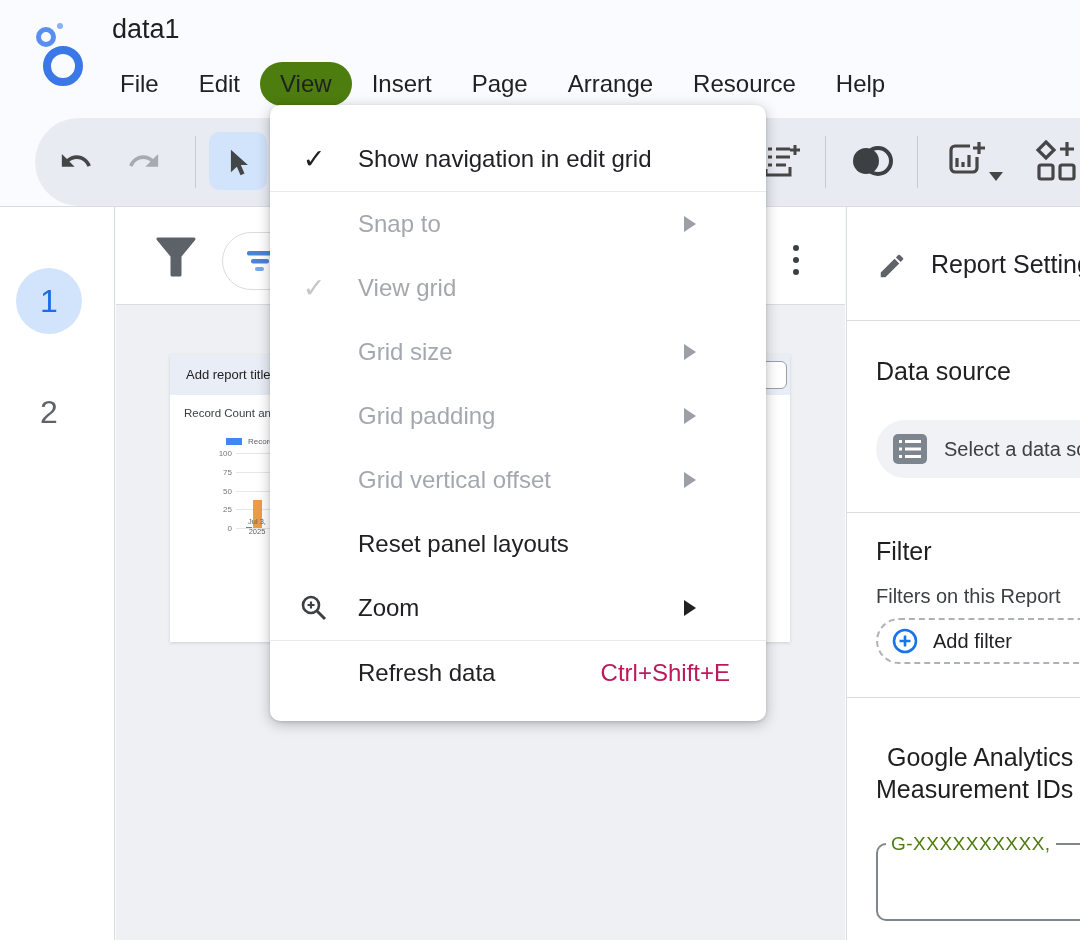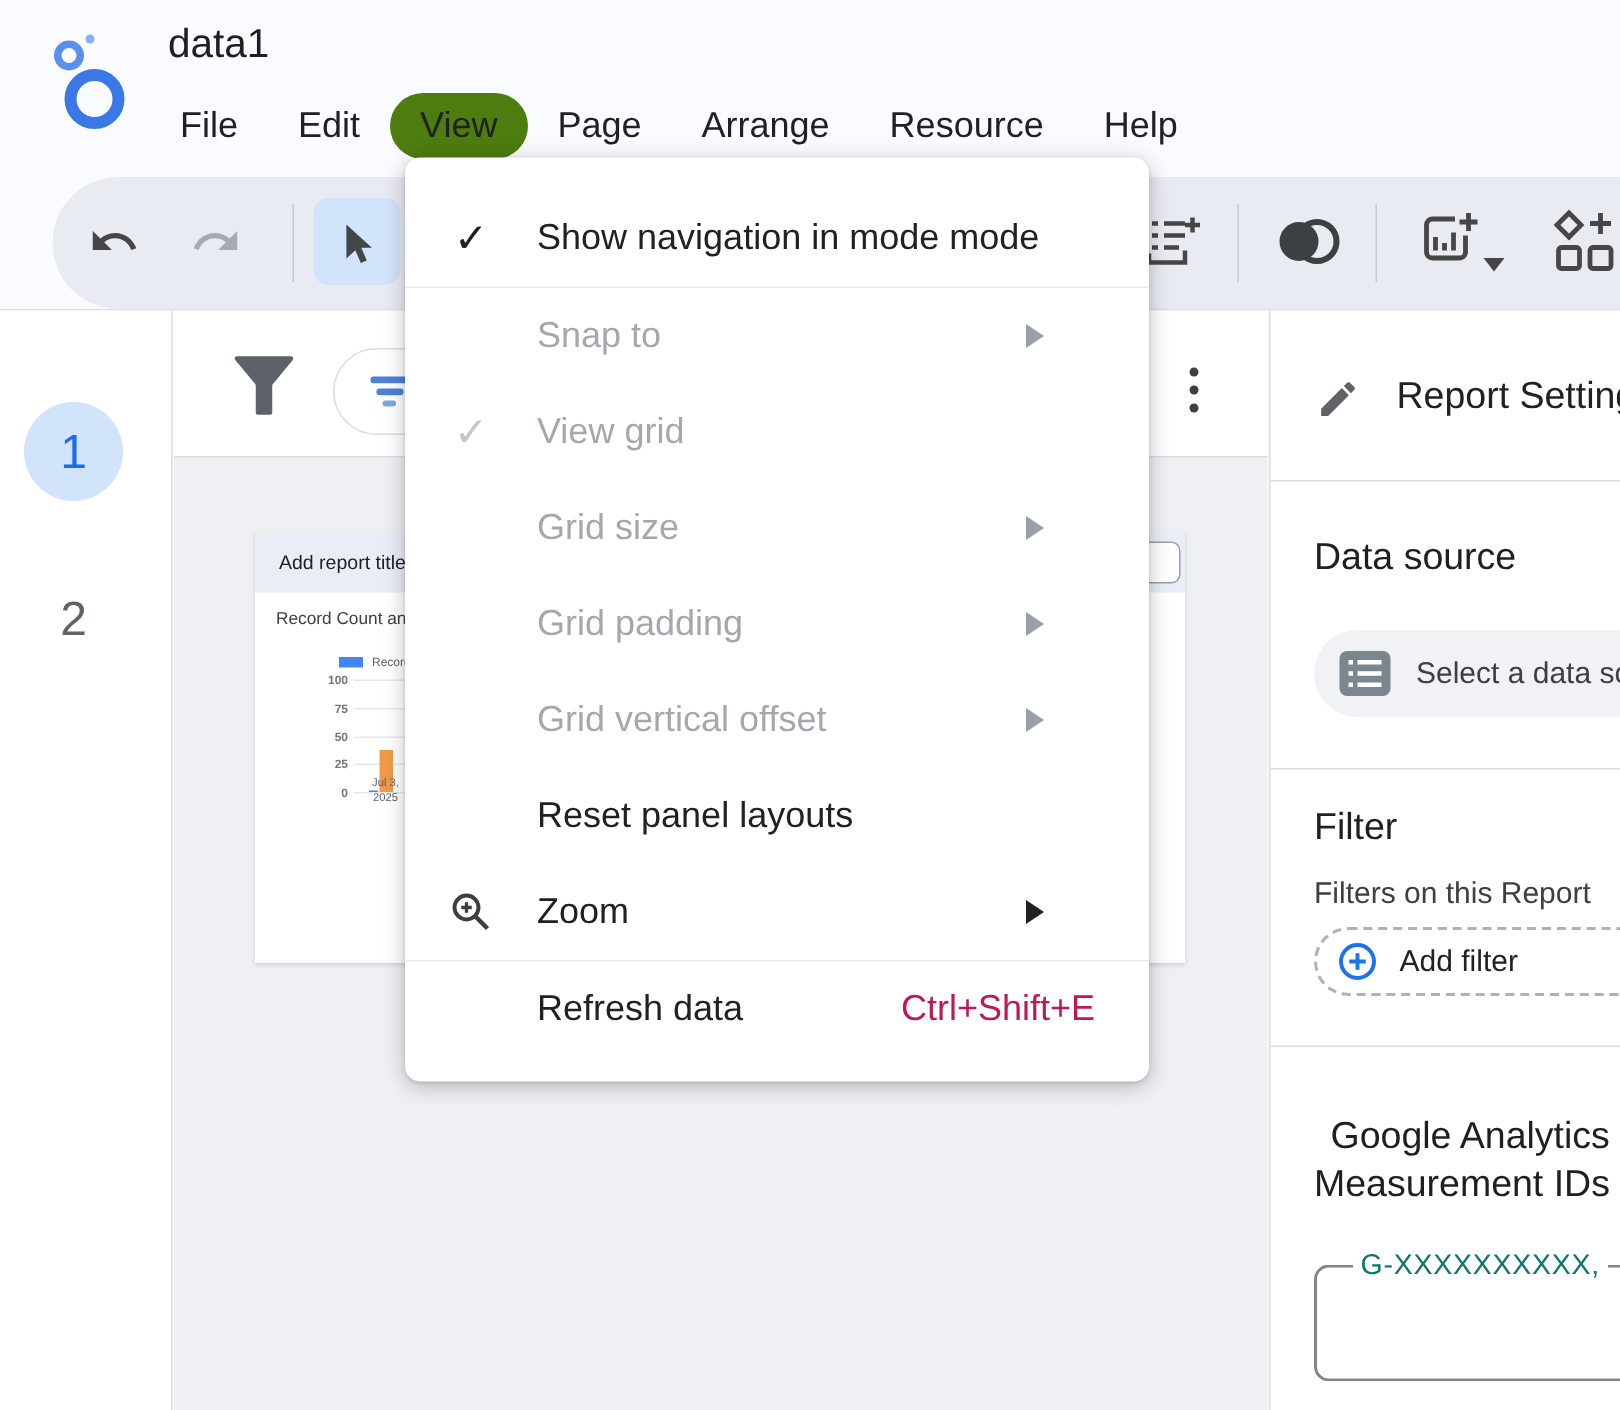--- a/index.html
+++ b/index.html
@@ -54,41 +54,41 @@
   #strip-btn { position:absolute; left:583px; top:6px; width:34px; height:28px; background:#fff;
     border:1.5px solid #9aa0a6; border-radius:6px; }
   #mini-chart { position:absolute; left:14px; top:52px; width:320px; height:190px; }
   #mc-title { font-size:11.5px; color:#3c4043; white-space:nowrap; }
   #mc-legend { position:absolute; left:42px; top:30px; display:flex; align-items:center; gap:6px;
     font-size:8px; color:#5f6368; white-space:nowrap; }
   .sw { display:inline-block; width:16px; height:7px; }
   #mc-plot { position:absolute; left:52px; top:46px; width:240px; height:75px; }
   .gridline { position:absolute; left:0; width:240px; height:1px; background:#e7e7e7; }
   .ytick { position:absolute; right:244px; width:30px; text-align:right; font-size:8px; color:#757575;
-    transform:translateY(-4px);font-weight:bold; }
+    transform:translateY(-4px); }
   .bar { position:absolute; bottom:0; }
   .xlab { position:absolute; top:64px; width:34px; text-align:center; font-size:7.5px; color:#5f6368; line-height:1.35; }
 
   
   #right-panel { position:absolute; left:846px; top:207px; width:234px; height:733px; background:#fff;
     border-left:1px solid #d9dce1; }
   .rp-divider { position:absolute; left:0; width:234px; height:1px; background:#d9dce1; }
   #rp-title { position:absolute; left:84px; top:43px; font-size:25px; color:#202124; white-space:nowrap; }
   .rp-heading { position:absolute; left:29px; font-size:25px; color:#1f1f1f; white-space:nowrap; }
   .rp-sub { position:absolute; left:29px; font-size:20px; color:#3c4043; white-space:nowrap; }
   #select-ds-btn { position:absolute; left:29px; top:213px; width:230px; height:58px; background:#f0f2f5;
     border-radius:29px 0 0 29px; display:flex; align-items:center; padding-left:16px; gap:16px;
     font-size:20px; color:#3c4043; white-space:nowrap; overflow:hidden; }
   #add-filter-btn { position:absolute; left:29px; top:411px; width:220px; height:46px;
     border:2px dashed #aeb2b8; border-radius:24px 0 0 24px; border-right:none;
     display:flex; align-items:center; padding-left:13px; gap:14px; font-size:20px; color:#202124; white-space:nowrap; }
   #ga-input { position:absolute; left:29px; top:636px; width:215px; height:78px;
     border:2px solid #80868b; border-right:none; border-radius:10px 0 0 10px; }
-  #ga-input-label { position:absolute; left:24px; top:-12px; background:#fff; padding:0 5px;
-    font-size:19px; color:#0f766e; letter-spacing:.5px; white-space:nowrap; }
+  #ga-input-label { position:absolute; left:8px; top:-12px; background:#fff; padding:0 5px;
+    font-size:19px; color:#4d7c0f; letter-spacing:.5px; white-space:nowrap; }
 
   
   #view-menu { position:absolute; left:270px; top:105px; width:496px; background:#fff; border-radius:10px;
     box-shadow:0 3px 14px rgba(0,0,0,.25), 0 1px 3px rgba(0,0,0,.12); padding:22px 0 16px 0; z-index:50; }
   .mi { height:64px; display:flex; align-items:center; font-size:24px; color:#202124; }
   .mi-ic { width:88px; display:flex; align-items:center; justify-content:center; flex:none; }
   .mi-label { flex:1; white-space:nowrap; }
   .mi-end { width:82px; flex:none; display:flex; align-items:center; justify-content:flex-start; }
   .mi.dis { color:#a4a8ae; }
   .check { font-size:27px; color:#202124; }
@@ -109,20 +109,21 @@
     <svg class="abs" style="left:30px; top:22px;" width="58" height="66" viewBox="0 0 58 66">
       <circle cx="33" cy="44" r="16" fill="none" stroke="#3b78e7" stroke-width="8"></circle>
       <circle cx="16" cy="15" r="7.5" fill="none" stroke="#5a8ff0" stroke-width="5"></circle>
       <circle cx="30" cy="4" r="3" fill="#8ab0f5"></circle>
     </svg>
     <div id="report-title">data1</div>
     <div id="menubar">
       <span class="mb-item">File</span>
       <span class="mb-item">Edit</span>
       <span class="mb-item active">View</span>
+      <span class="mb-item">Insert</span>
       <span class="mb-item">Page</span>
       <span class="mb-item">Arrange</span>
       <span class="mb-item">Resource</span>
       <span class="mb-item">Help</span>
     </div>
   </div>
 
   <div id="toolbar">
     <div class="tool-btn" style="left:12px;">
       <svg width="34" height="34" viewBox="0 0 24 24">
@@ -278,21 +279,21 @@
     <div id="ga-input">
       <span id="ga-input-label">G-XXXXXXXXXX,</span>
     </div>
   </div>
 
   <div id="view-menu">
     <div class="mi">
       <span class="mi-ic">
           <span class="check">✓</span>
         </span>
-      <span class="mi-label">Show navigation in mode mode</span>
+      <span class="mi-label">Show navigation in edit grid</span>
       <span class="mi-end"></span>
     </div>
     <div class="msep"></div>
 
     <div class="mi dis">
       <span class="mi-ic"></span>
       <span class="mi-label">Snap to</span>
       <span class="mi-end">
           <span class="subarrow dim"></span>
         </span>

